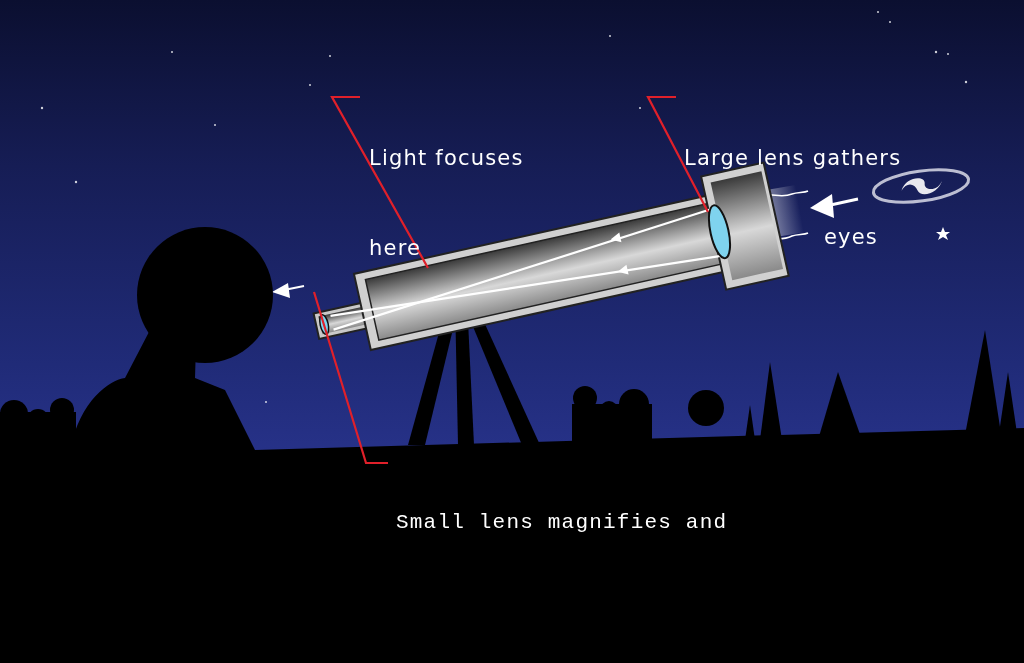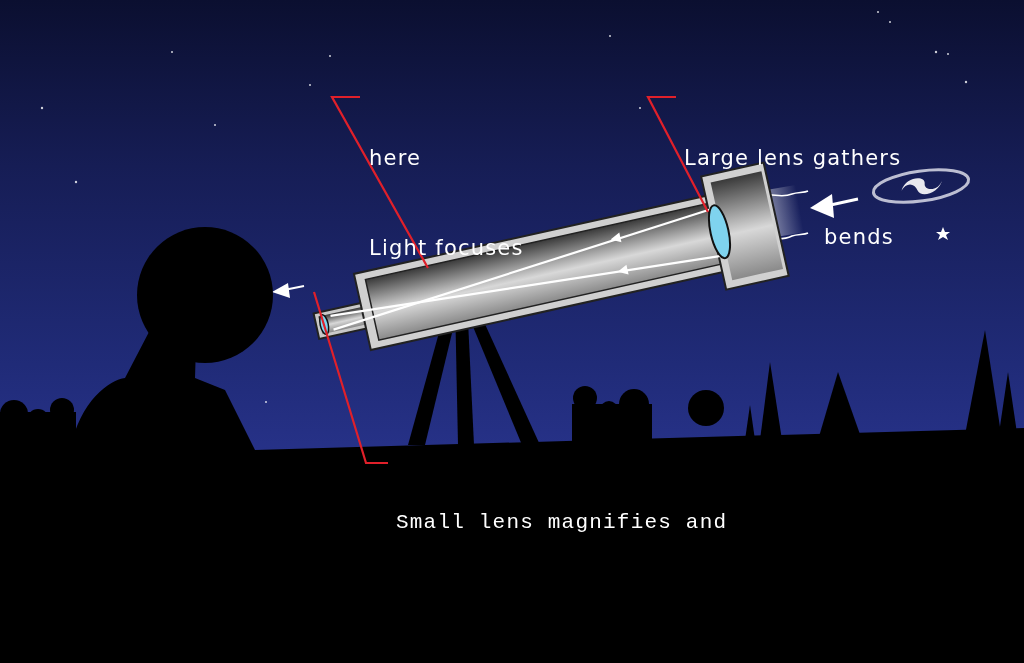--- a/index.html
+++ b/index.html
@@ -115,23 +115,23 @@
   <polygon points="0,450 255,450 600,440 1024,428 1024,663 0,663" fill="#000"></polygon>
 
   <g stroke="#e0202a" stroke-width="2.2" fill="none">
     <polyline points="360,97 332,97 428,268"></polyline>
     <polyline points="676,97 648,97 708,212"></polyline>
     <polyline points="388,463 366,463 314,292"></polyline>
   </g>
 </svg>
 
 <div class="label" style="left:369px;top:83px;">
+  <div>Light focuses</div>
   <div>here</div>
-  <div>Light focuses</div>
 </div>
 <div class="label" style="left:684px;top:83px;">
   <div>Large lens gathers</div>
 </div>
 <div class="label" style="left:396px;top:448px;font-family:Liberation Mono, monospace;">
   <div>Small lens magnifies and</div>
 </div>
-<div class="label" style="left:824px;top:222px;">bends</div>
+<div class="label" style="left:824px;top:222px;">eyes</div>
 </div>
 
 </body></html>

